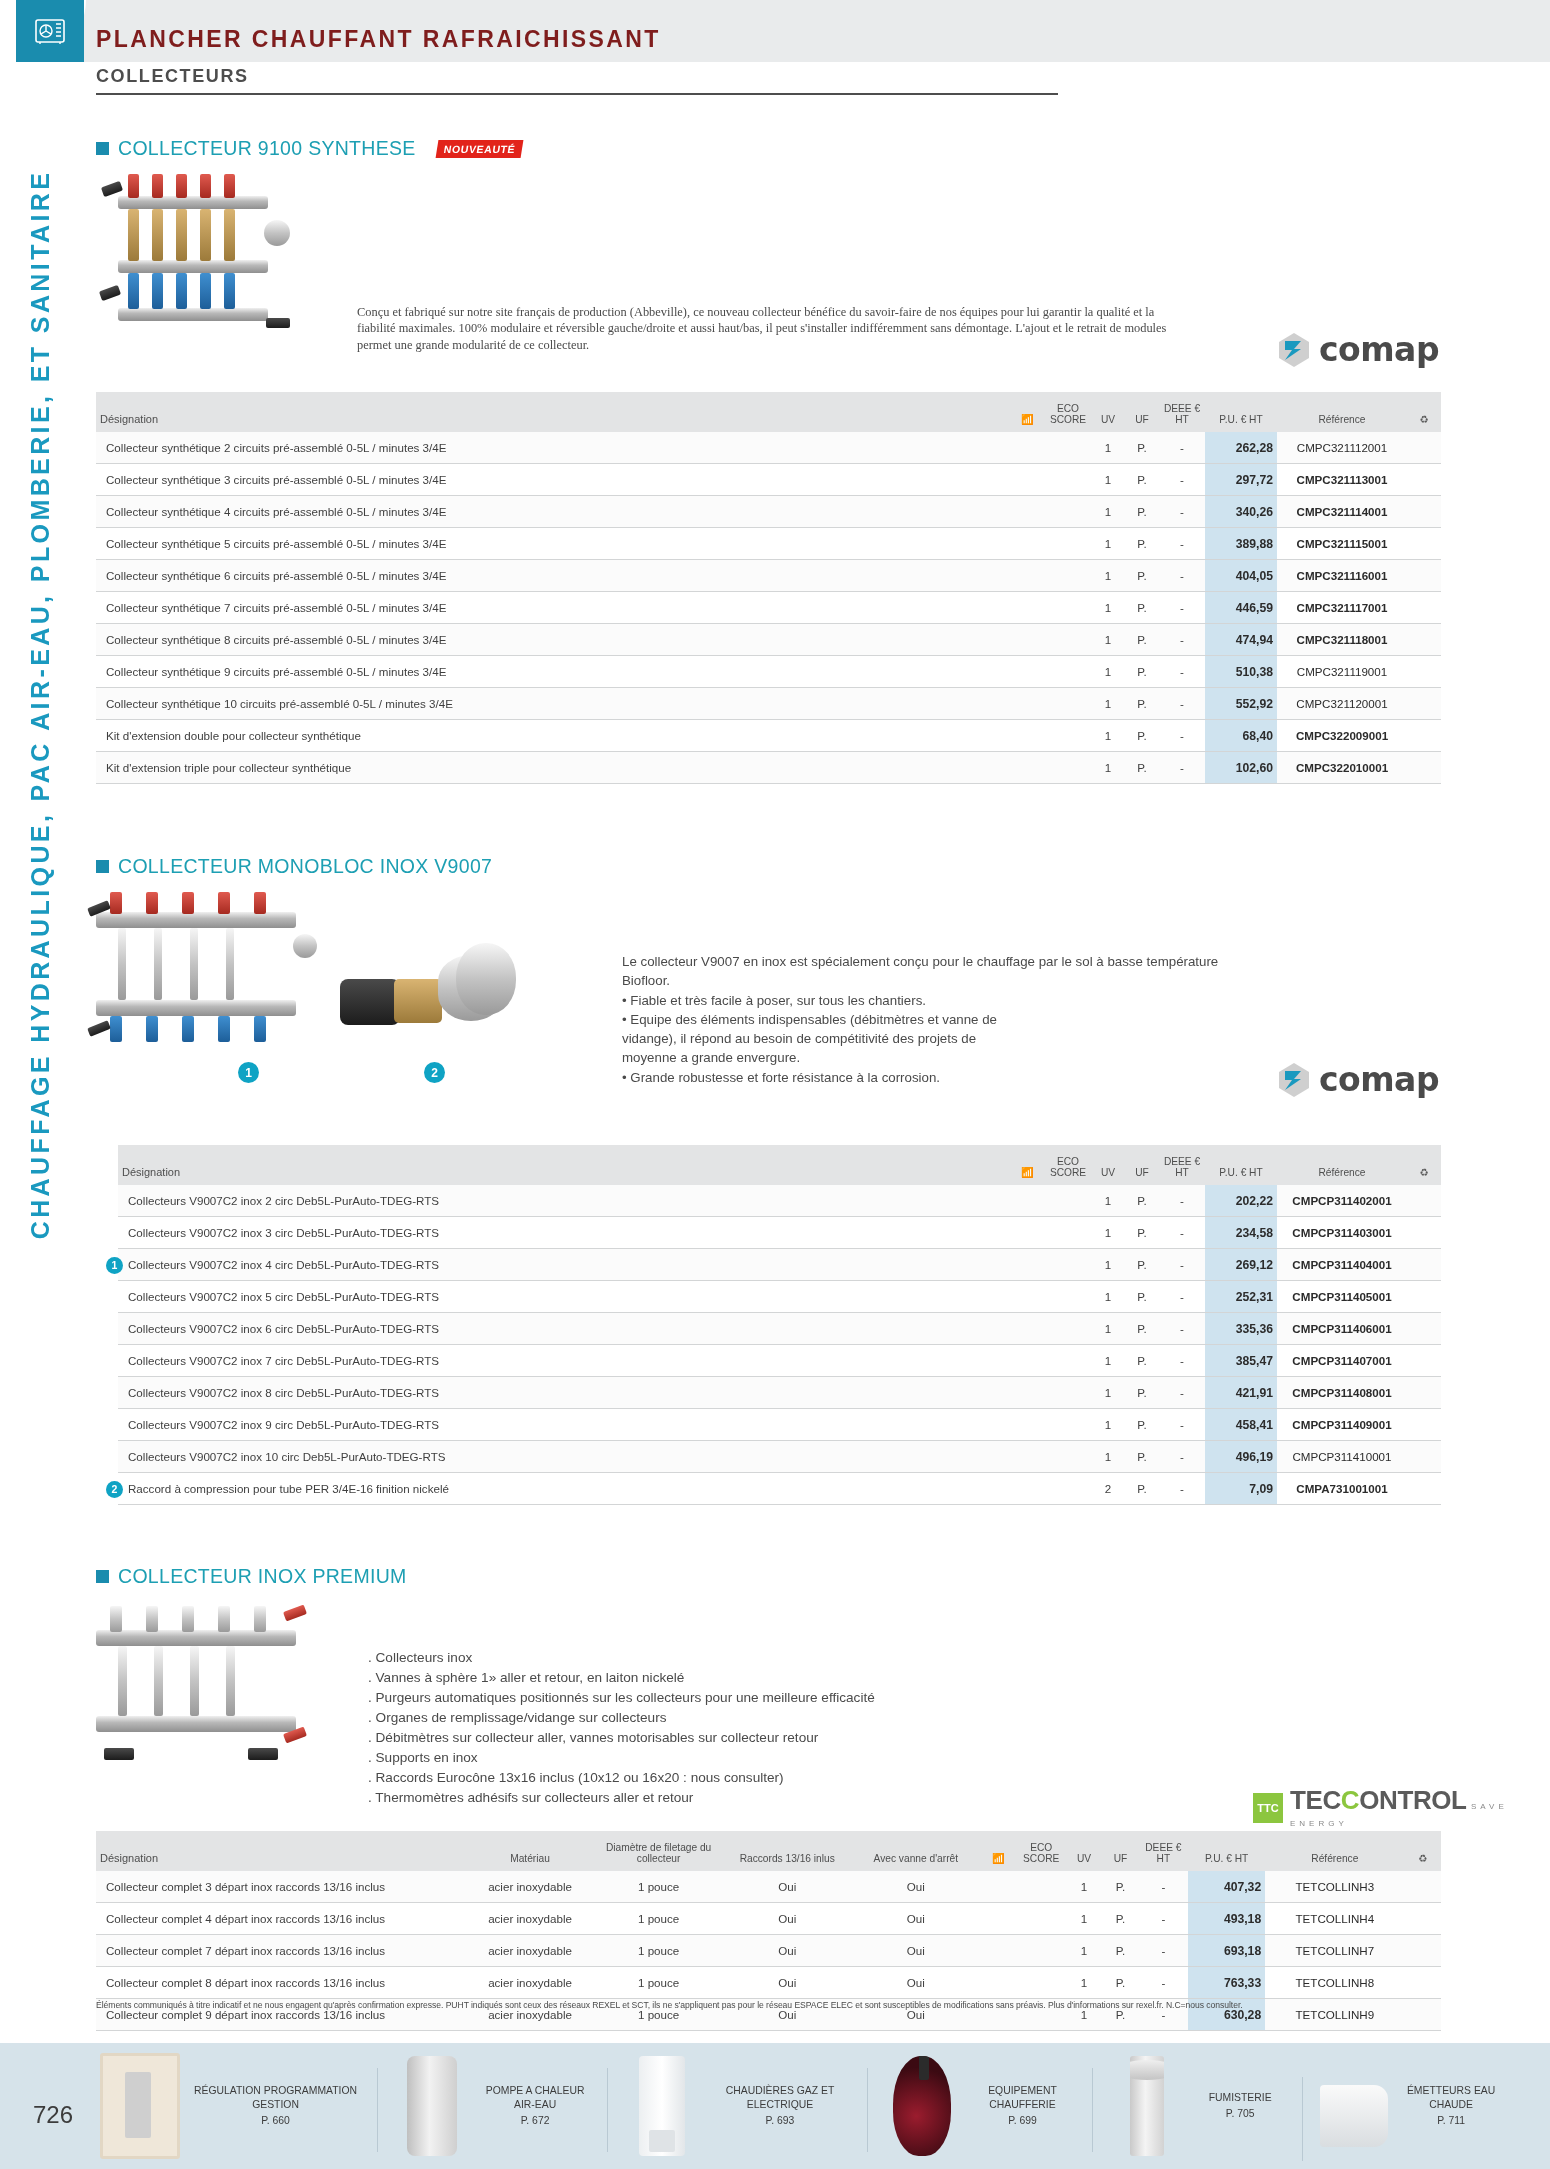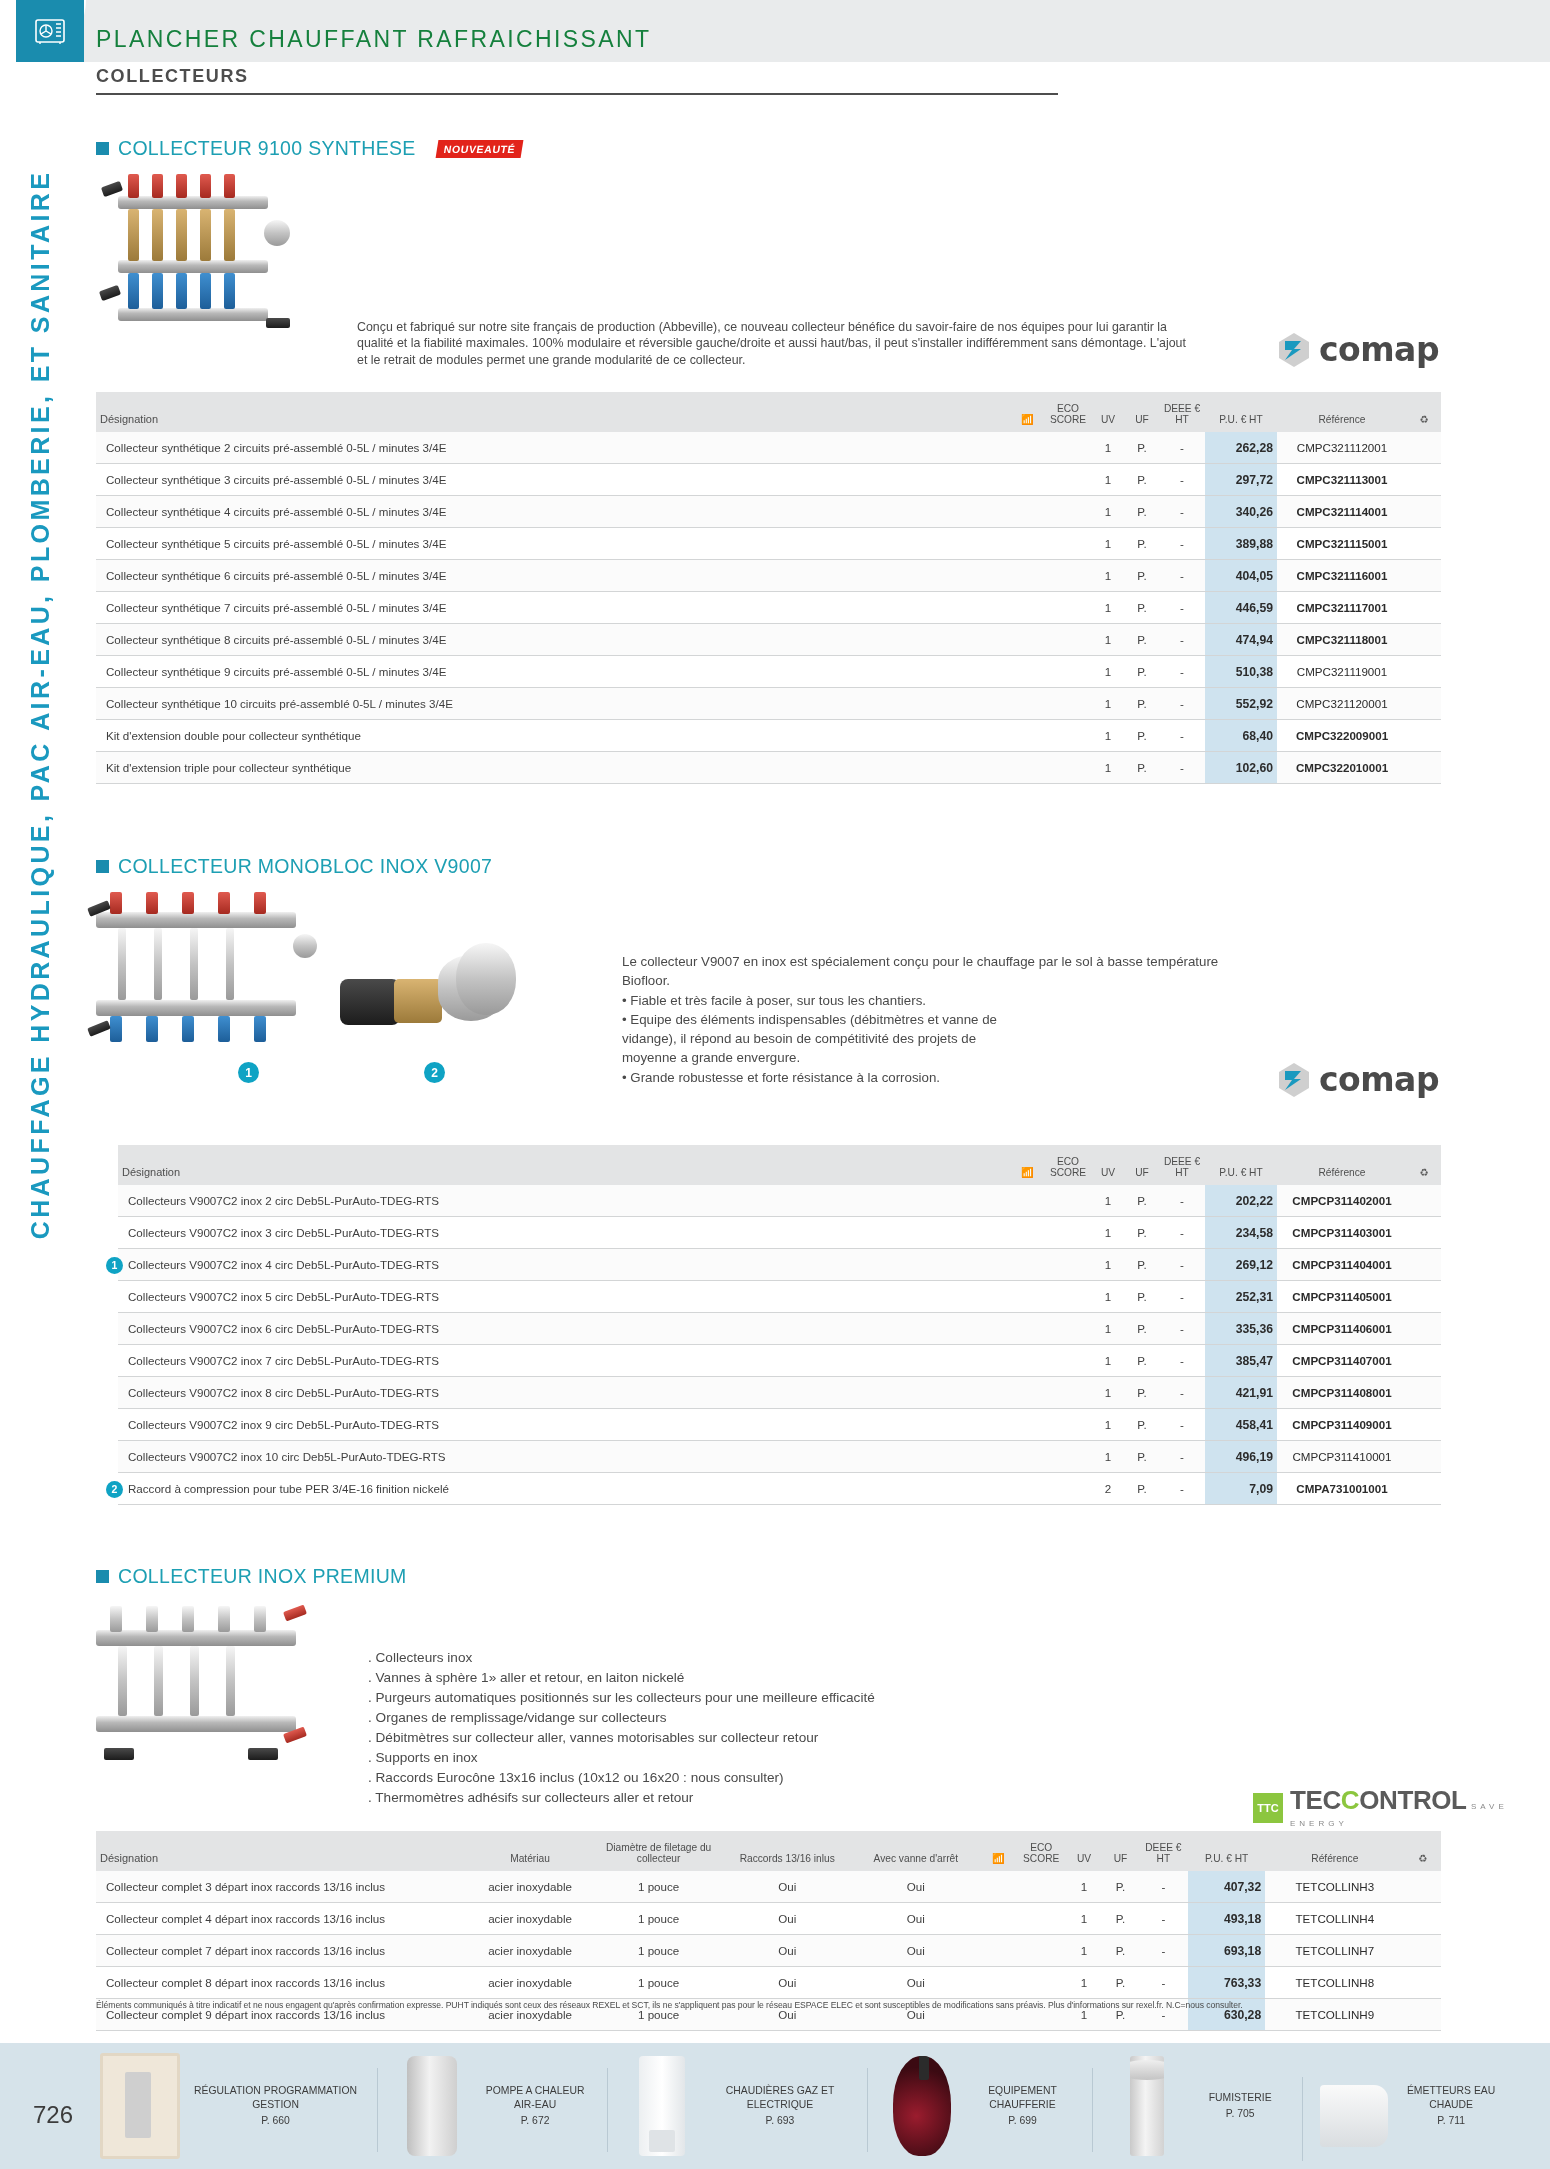--- a/index.html
+++ b/index.html
@@ -63,23 +63,23 @@
     background: #1a8cae;
     display: flex;
     align-items: center;
     justify-content: center;
   }
   .header-icon-box svg { display: block; }
   .header-title {
     position: absolute;
     left: 96px; top: 26px;
     font-size: 23px;
-    font-weight: normal;
+    font-weight: bold;
     letter-spacing: 2.4px;
-    color: #15803d;
+    color: #7f1d1d;
     white-space: nowrap;
   }
   .subheader {
     position: absolute;
     left: 96px; top: 62px;
     width: 962px;
   }
   .subheader-title {
     font-size: 18px;
     font-weight: bold;
@@ -497,21 +497,21 @@
   <div class="mf-cap mf-blue" style="left:56px; top:105px; width:11px; height:36px;"></div>
   <div class="mf-cap mf-blue" style="left:80px; top:105px; width:11px; height:36px;"></div>
   <div class="mf-cap mf-blue" style="left:104px; top:105px; width:11px; height:36px;"></div>
   <div class="mf-cap mf-blue" style="left:128px; top:105px; width:11px; height:36px;"></div>
   <div class="mf-cap mf-black" style="left:6px; top:16px; width:20px; height:10px; transform:rotate(-20deg);"></div>
   <div class="mf-cap mf-black" style="left:4px; top:120px; width:20px; height:10px; transform:rotate(-20deg);"></div>
   <div class="mf-cap mf-steel" style="left:168px; top:52px; width:26px; height:26px; border-radius:50%;"></div>
   <div class="mf-cap mf-black" style="left:170px; top:150px; width:24px; height:10px;"></div>
 </div>
 
-<div class="descr" style="left:357px; top:319px; width:830px;">
+<div class="descr" style="left:357px; top:304px; width:830px;font-family:Liberation Serif, serif;">
   <p>Conçu et fabriqué sur notre site français de production (Abbeville), ce nouveau collecteur bénéfice du savoir-faire de nos équipes pour lui garantir la qualité et la fiabilité maximales. 100% modulaire et réversible gauche/droite et aussi haut/bas, il peut s'installer indifféremment sans démontage.  L'ajout et le retrait de modules permet une grande modularité de ce collecteur.</p>
 </div>
 
 <div class="brand-comap" style="left:1277px; top:330px;">
   <span class="comap-mark">
     <svg width="34" height="36" viewBox="0 0 34 36" aria-hidden="true">
       <path d="M17 1 L32 10 L32 26 L17 35 L2 26 L2 10 Z" fill="#cfcfcf"></path>
       <path d="M8 9 L24 9 L17 17 L24 17 L8 28 L15 18 L8 18 Z" fill="#1a99bf"></path>
     </svg>
   </span>

